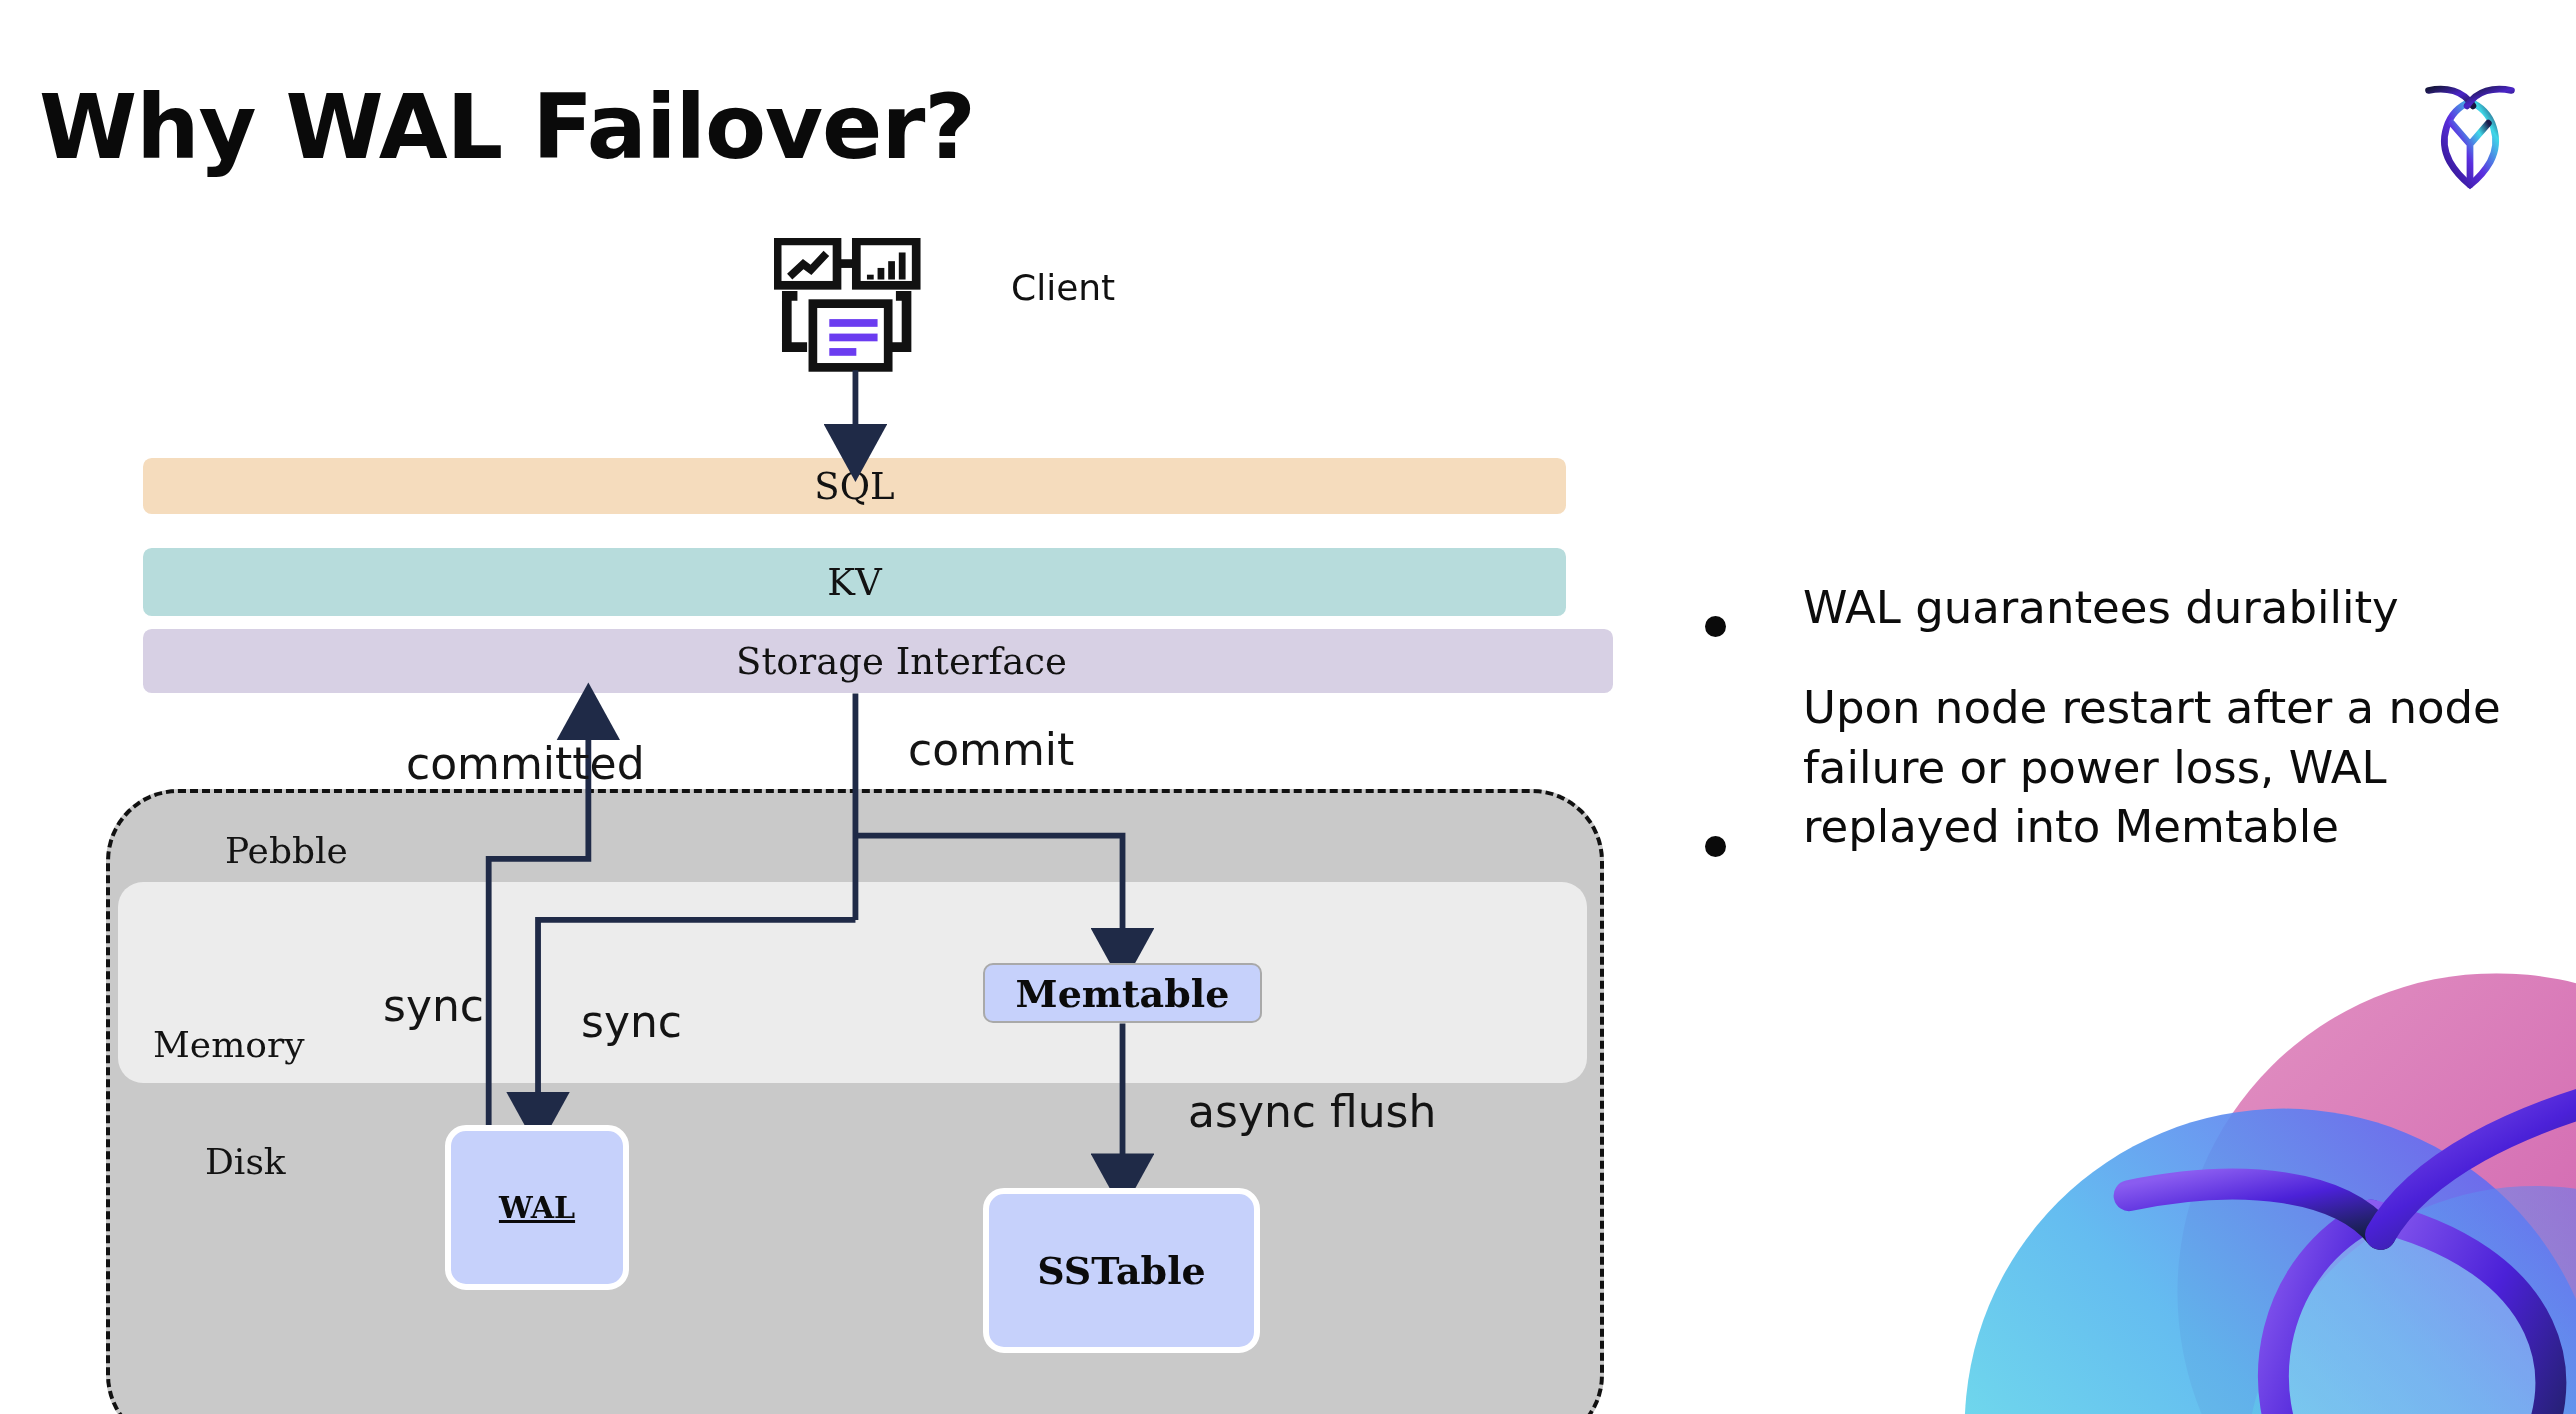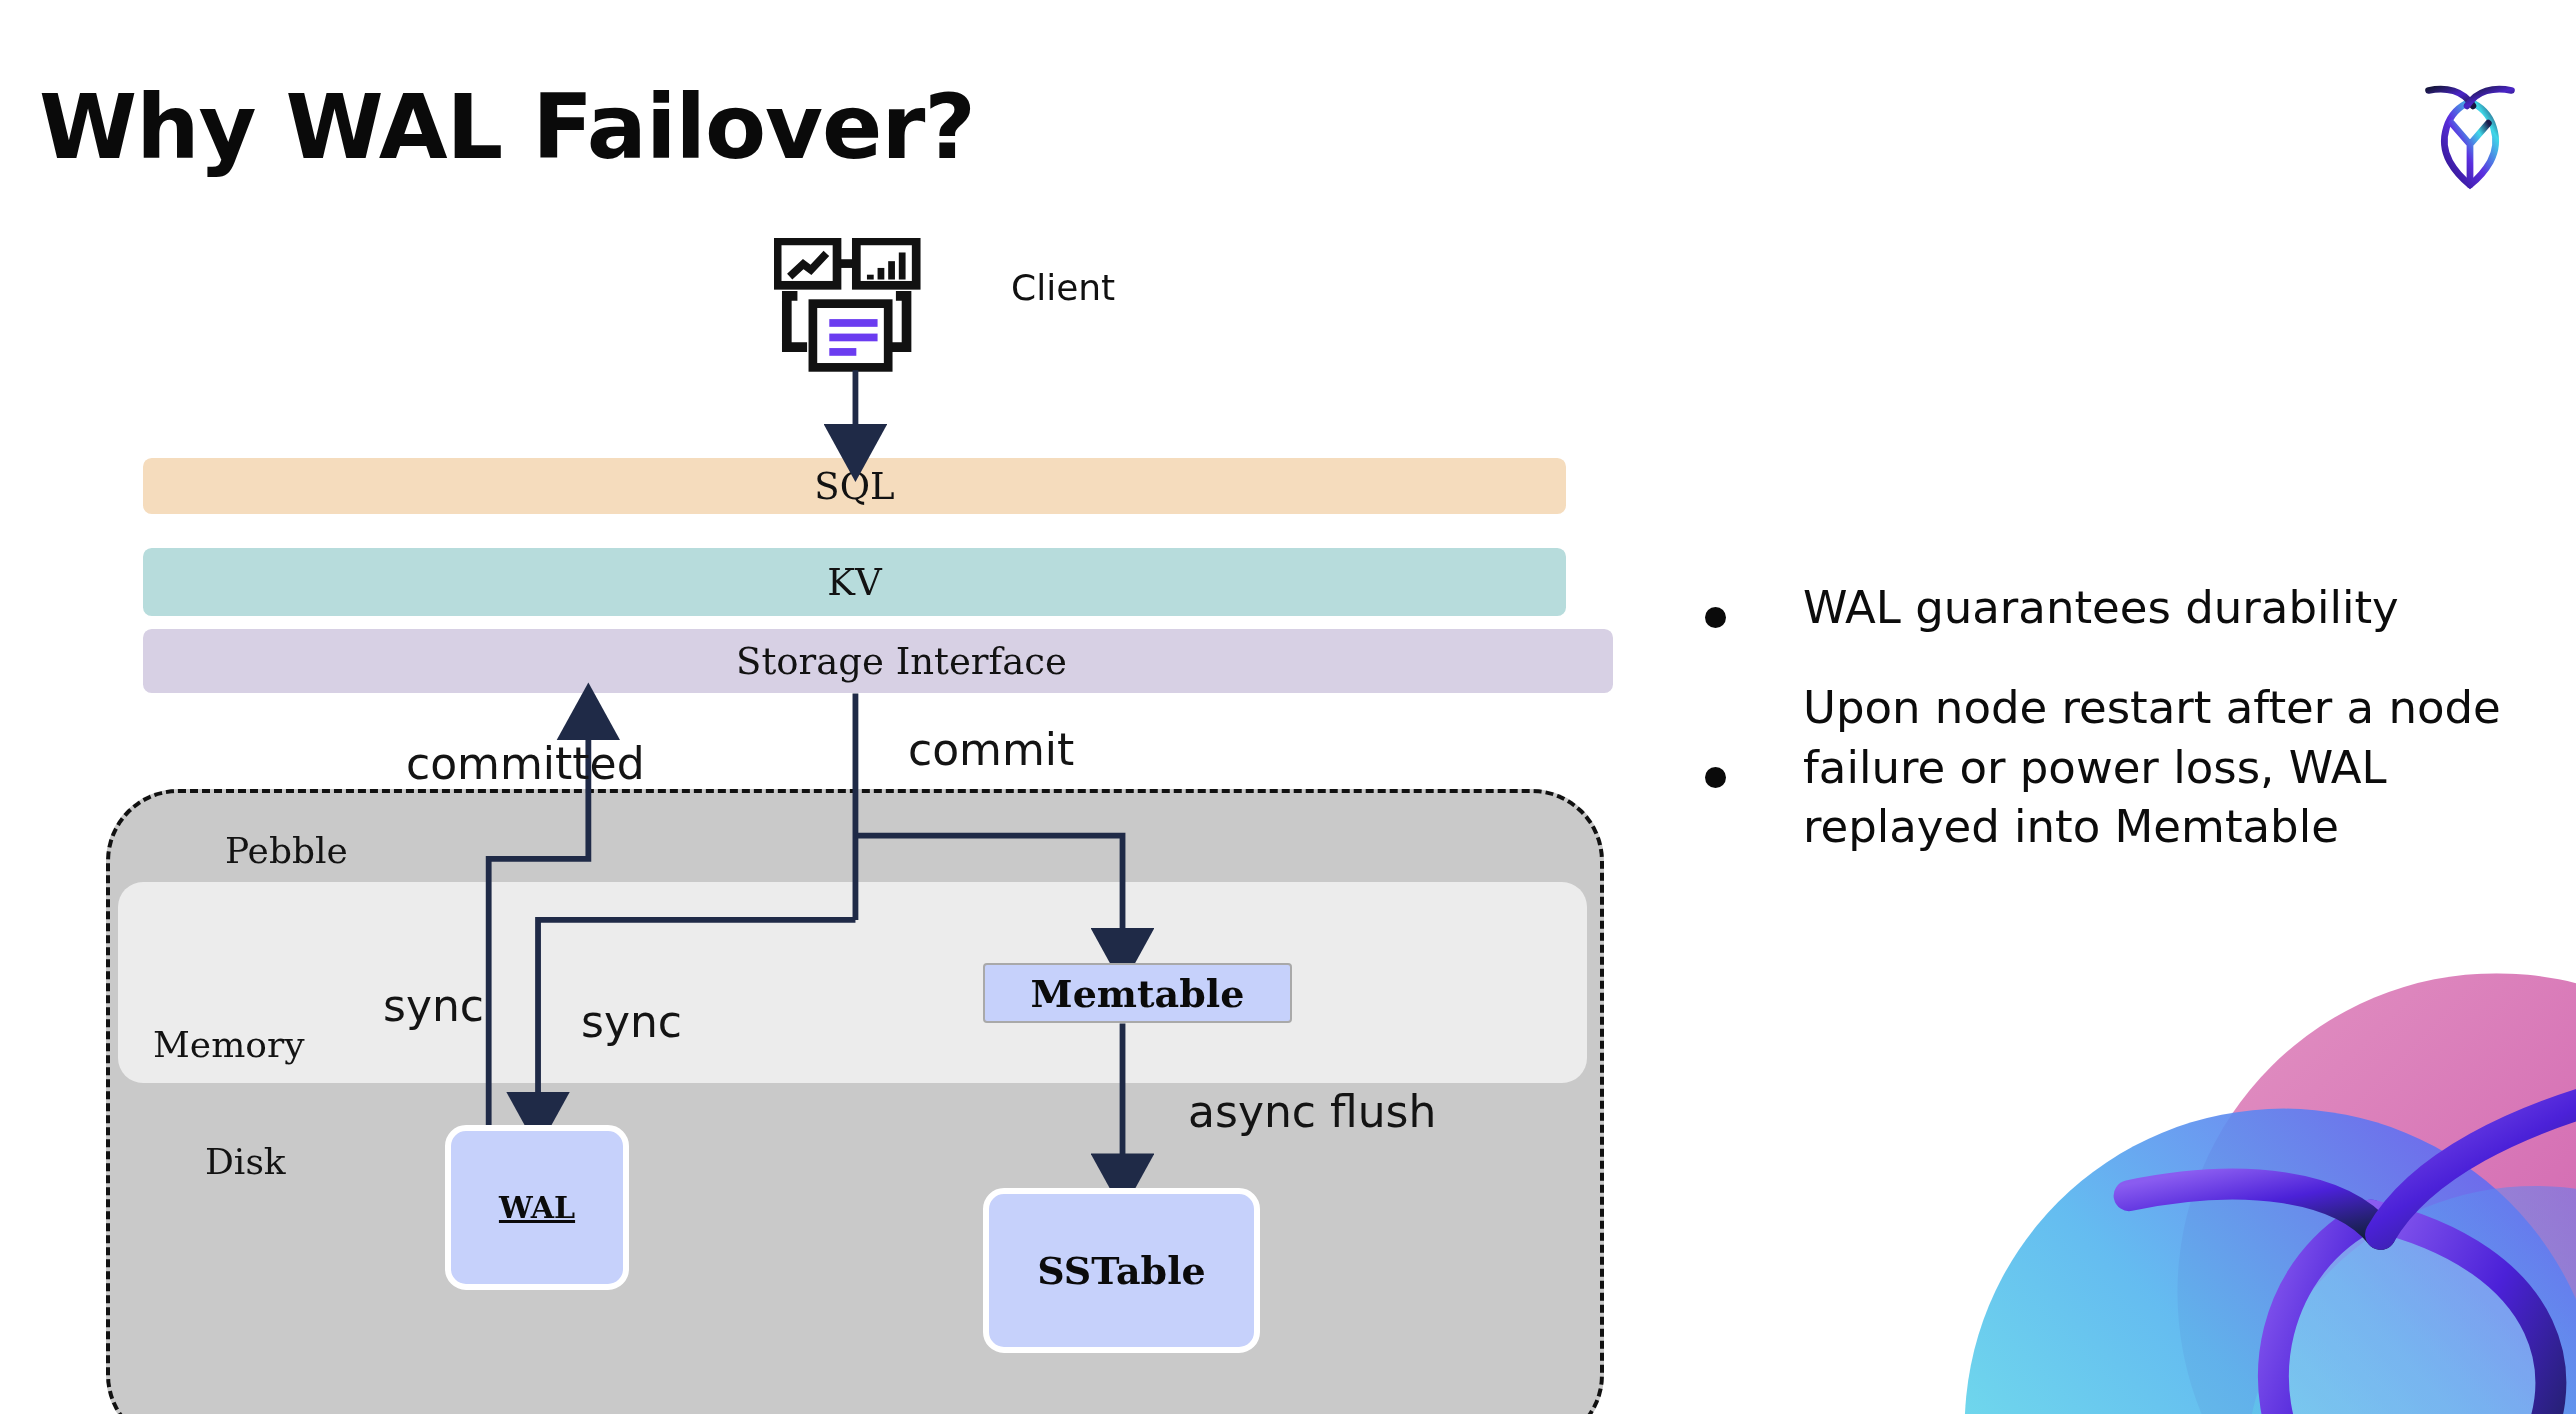--- a/index.html
+++ b/index.html
@@ -40,42 +40,42 @@
   .lbl-pebble{position:absolute;left:225px;top:786px;font-family:"DejaVu Serif",serif;
               font-size:36px;color:#131313;}
   .lbl-memory{position:absolute;left:153px;top:980px;font-family:"DejaVu Serif",serif;
               font-size:36px;color:#131313;}
   .lbl-disk{position:absolute;left:205px;top:1097px;font-family:"DejaVu Serif",serif;
             font-size:36px;color:#131313;}
 
   
   .node{position:absolute;background:#c6d1fb;display:flex;align-items:center;justify-content:center;
         font-family:"DejaVu Serif",serif;font-weight:bold;color:#0b0b0b;box-sizing:border-box;}
-  .node-memtable{left:983px;top:919px;width:309px;height:60px;border-radius:4px;
+  .node-memtable{left:983px;top:919px;width:279px;height:60px;border-radius:10px;
                  border:2.9px solid #a9a9a9;font-size:38px;}
   .node-wal{left:445px;top:1081px;width:184px;height:165px;border-radius:21px;
             border:6.8px solid #ffffff;font-size:30px;text-decoration:underline;}
   .node-sstable{left:983px;top:1144px;width:277px;height:165px;border-radius:21px;
                 border:6.8px solid #ffffff;font-size:38px;}
 
   
   .edge-label{position:absolute;font-family:"DejaVu Sans",sans-serif;font-size:44px;color:#141414;
               white-space:nowrap;}
   .lbl-committed{left:406px;top:694px;}
   .lbl-commit{left:908px;top:680px;}
   .lbl-sync1{left:383px;top:936px;}
   .lbl-sync2{left:581px;top:952px;}
   .lbl-asyncflush{left:1188px;top:1042px;}
 
   
   .wires{position:absolute;left:0;top:0;width:2576px;height:1415px;pointer-events:none;}
 
   
   .bullets{position:absolute;left:1705px;top:534px;width:803px;}
-  .bullet-row{display:flex;align-items:center;margin-bottom:41px;}
+  .bullet-row{display:flex;align-items:flex-end;margin-bottom:41px;}
   .bullet-dot{width:21px;height:21px;border-radius:50%;background:#0a0a0a;
               margin-top:20.3px;flex:0 0 21px;}
   .bullet-text{margin-left:77px;font-family:"DejaVu Sans",sans-serif;font-size:45px;
                line-height:1.32;color:#0c0c0c;}
 </style>
 </head>
 <body>
 
 <div class="slide">
 

